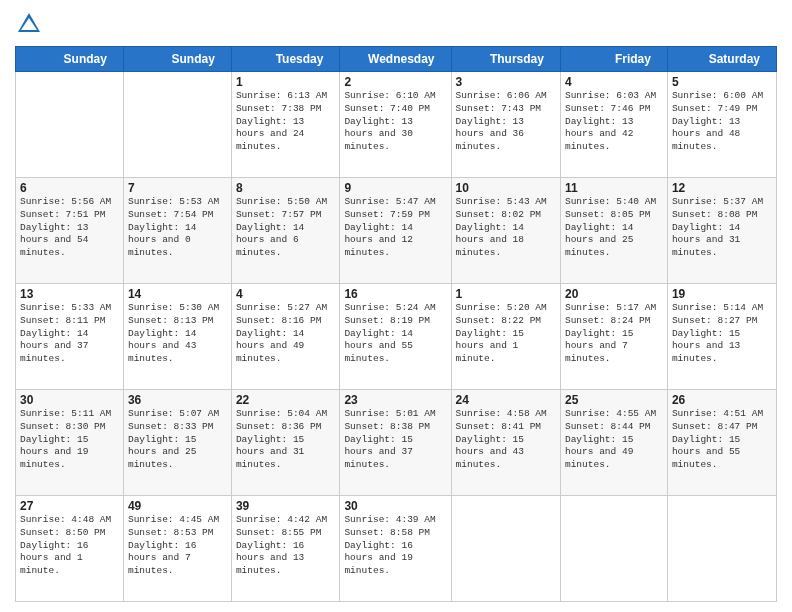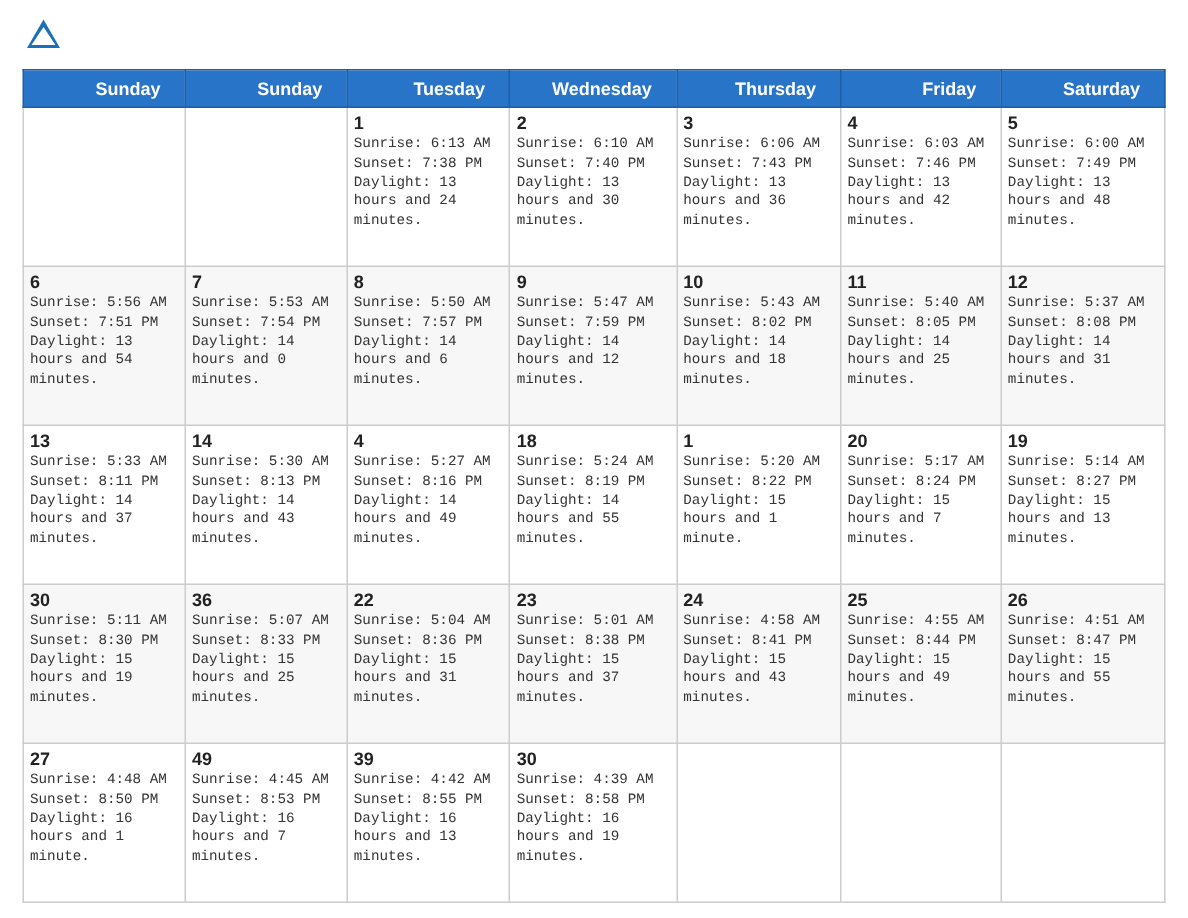--- a/index.html
+++ b/index.html
@@ -197,21 +197,21 @@
           </td>
           <td>
             <span class="day-num">14</span>
             <div class="day-info">Sunrise: 5:30 AM<br>Sunset: 8:13 PM<br>Daylight: 14 hours and 43 minutes.</div>
           </td>
           <td>
             <span class="day-num">4</span>
             <div class="day-info">Sunrise: 5:27 AM<br>Sunset: 8:16 PM<br>Daylight: 14 hours and 49 minutes.</div>
           </td>
           <td>
-            <span class="day-num">18</span>
+            <span class="day-num">16</span>
             <div class="day-info">Sunrise: 5:24 AM<br>Sunset: 8:19 PM<br>Daylight: 14 hours and 55 minutes.</div>
           </td>
           <td>
             <span class="day-num">1</span>
             <div class="day-info">Sunrise: 5:20 AM<br>Sunset: 8:22 PM<br>Daylight: 15 hours and 1 minute.</div>
           </td>
           <td>
             <span class="day-num">20</span>
             <div class="day-info">Sunrise: 5:17 AM<br>Sunset: 8:24 PM<br>Daylight: 15 hours and 7 minutes.</div>
           </td>

